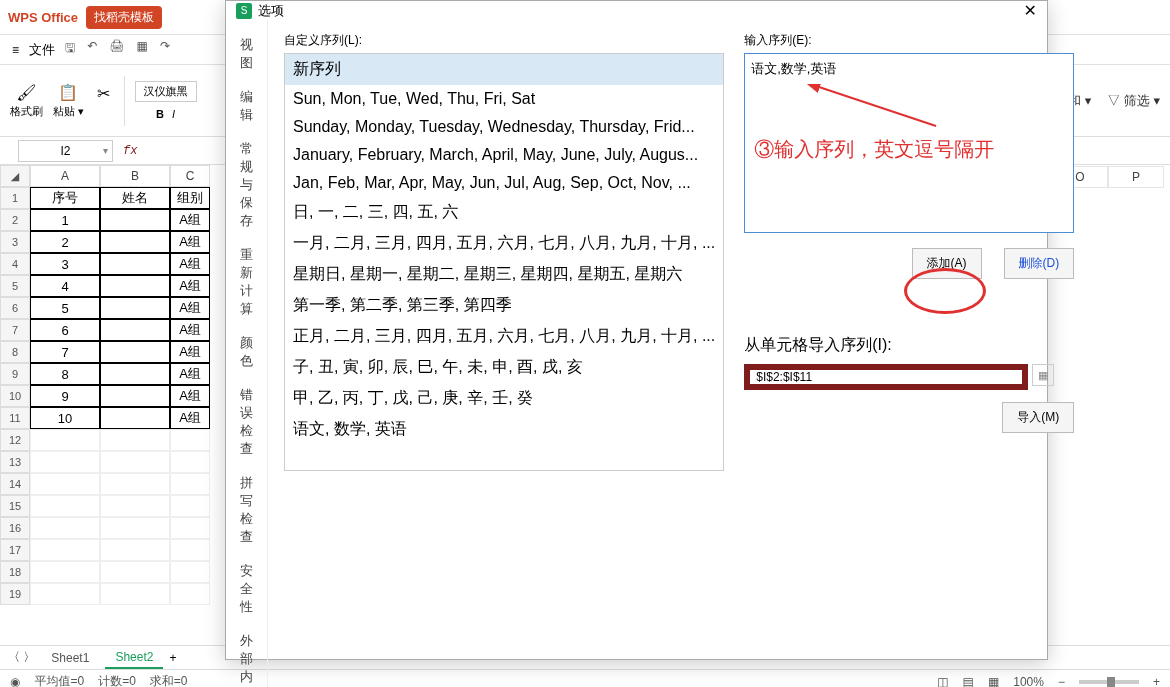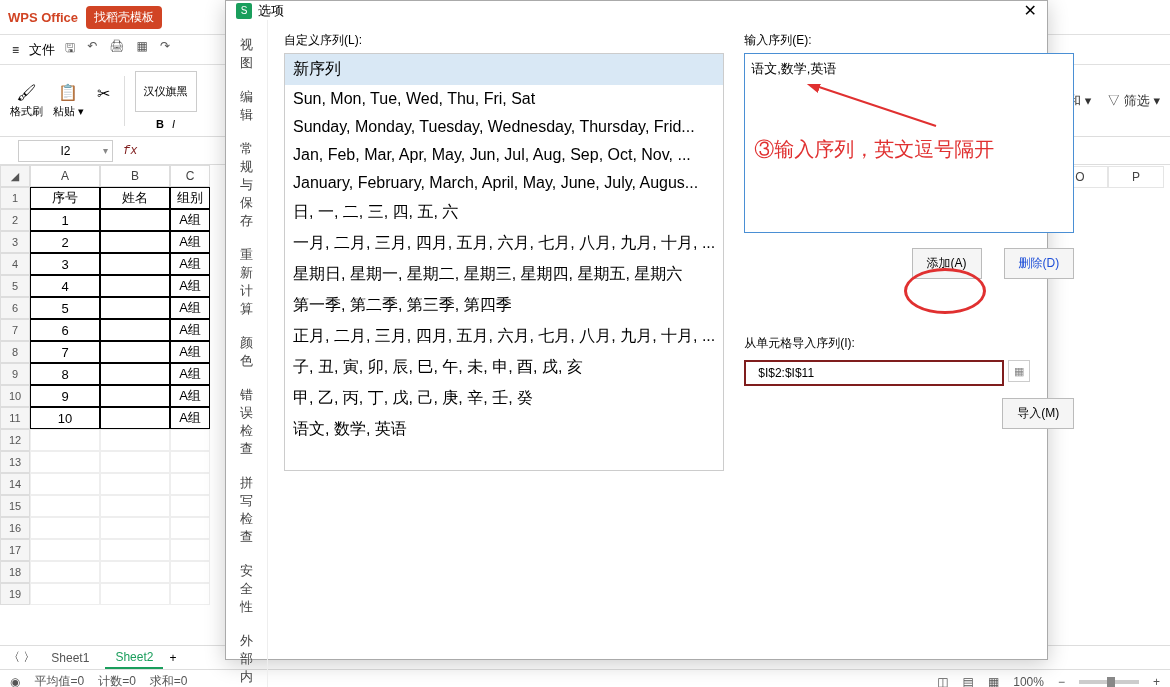--- a/index.html
+++ b/index.html
@@ -47,22 +47,22 @@
 .list-section { flex: 1; }
 .section-label { font-size: 12px; margin-bottom: 4px; }
 .custom-list { border: 1px solid #ccc; height: 418px; overflow: hidden; }
 .list-row { padding: 5px 8px; font-size: 16px; white-space: nowrap; overflow: hidden; text-overflow: ellipsis; }
 .list-row.selected { background: #d9e8f5; }
 .input-section { width: 330px; }
 .seq-textarea { width: 100%; height: 180px; border: 1px solid #4a8fd4; padding: 6px; font-size: 13px; resize: none; font-family: inherit; }
 .btn-row { display: flex; gap: 22px; justify-content: flex-end; margin-top: 12px; }
 .btn { padding: 6px 14px; border: 1px solid #bbb; background: #f5f5f5; font-size: 12px; cursor: pointer; }
 .btn:disabled { color: #1d4ed8; }
-.import-label { margin-top: 56px; font-size: 12px; }
-.import-input { width: 260px; height: 26px; border: 2px solid #7f1d1d; padding: 0 12px; margin-top: 4px; display:inline-flex; align-items:center; }
+.import-label { margin-top: 56px; font-size: 16px; }
+.import-input { width: 284px; height: 26px; border: 6px solid #7f1d1d; padding: 0 6px; margin-top: 4px; display:inline-flex; align-items:center; }
 .import-icon { display:inline-block; width:22px; height:22px; vertical-align:middle; margin-left:4px; border:1px solid #ccc; text-align:center; line-height:20px; font-size:11px; color:#888;}
 .anno-arrow { position: absolute; top: 52px; left: 62px; pointer-events: none; }
 .anno-text { position: absolute; top: 104px; left: 10px; color: #e03030; font-size: 20px; }
 .red-ellipse { position: absolute; border: 3px solid #e03030; border-radius: 50%; pointer-events: none; }
 .ell1 { top: 236px; left: 160px; width: 82px; height: 46px; }
 svg.arrow { width: 140px; height: 50px; }
 </style>
 </head>
 <body>
 
@@ -89,21 +89,21 @@
   <div class="ribbon-group">
     <span class="ribbon-icon">📋</span>
     <span>粘贴 ▾</span>
   </div>
   <div class="ribbon-group">
     <span class="ribbon-icon">✂</span>
     <span>&nbsp;</span>
   </div>
   <div class="ribbon-sep"></div>
   <div class="ribbon-group">
-    <span style="border:1px solid #ccc; padding:12px 8px;">汉仪旗黑</span>
+    <span style="border:1px solid #ccc; padding:2px 8px;">汉仪旗黑</span>
     <div style="display:flex; gap:8px; margin-top:4px;">
       <span style="font-weight:bold;">B</span>
       <span style="font-style:italic;">I</span>
     </div>
   </div>
   <div class="ribbon-right">
     <span>◪ <span>填充 ▾</span></span>
     <span>A↓ <span>排序 ▾</span></span>
     <span>Σ <span>求和 ▾</span></span>
     <span>▽ <span>筛选 ▾</span></span>
@@ -297,22 +297,22 @@
       </div>
     </div>
     <div class="dialog-content">
       <div class="content-row">
         <div class="list-section">
           <div class="section-label">自定义序列(L):</div>
           <div class="custom-list" id="custom-list">
               <div class="list-row selected">新序列</div>
               <div class="list-row">Sun, Mon, Tue, Wed, Thu, Fri, Sat</div>
               <div class="list-row">Sunday, Monday, Tuesday, Wednesday, Thursday, Frid...</div>
+              <div class="list-row">January, February, March, April, May, June, July, Augus...</div>
               <div class="list-row">Jan, Feb, Mar, Apr, May, Jun, Jul, Aug, Sep, Oct, Nov, ...</div>
-              <div class="list-row">January, February, March, April, May, June, July, Augus...</div>
               <div class="list-row">日, 一, 二, 三, 四, 五, 六</div>
               <div class="list-row">一月, 二月, 三月, 四月, 五月, 六月, 七月, 八月, 九月, 十月, ...</div>
               <div class="list-row">星期日, 星期一, 星期二, 星期三, 星期四, 星期五, 星期六</div>
               <div class="list-row">第一季, 第二季, 第三季, 第四季</div>
               <div class="list-row">正月, 二月, 三月, 四月, 五月, 六月, 七月, 八月, 九月, 十月, ...</div>
               <div class="list-row">子, 丑, 寅, 卯, 辰, 巳, 午, 未, 申, 酉, 戌, 亥</div>
               <div class="list-row">甲, 乙, 丙, 丁, 戊, 己, 庚, 辛, 壬, 癸</div>
               <div class="list-row">语文, 数学, 英语</div>
             </div>
         </div>

